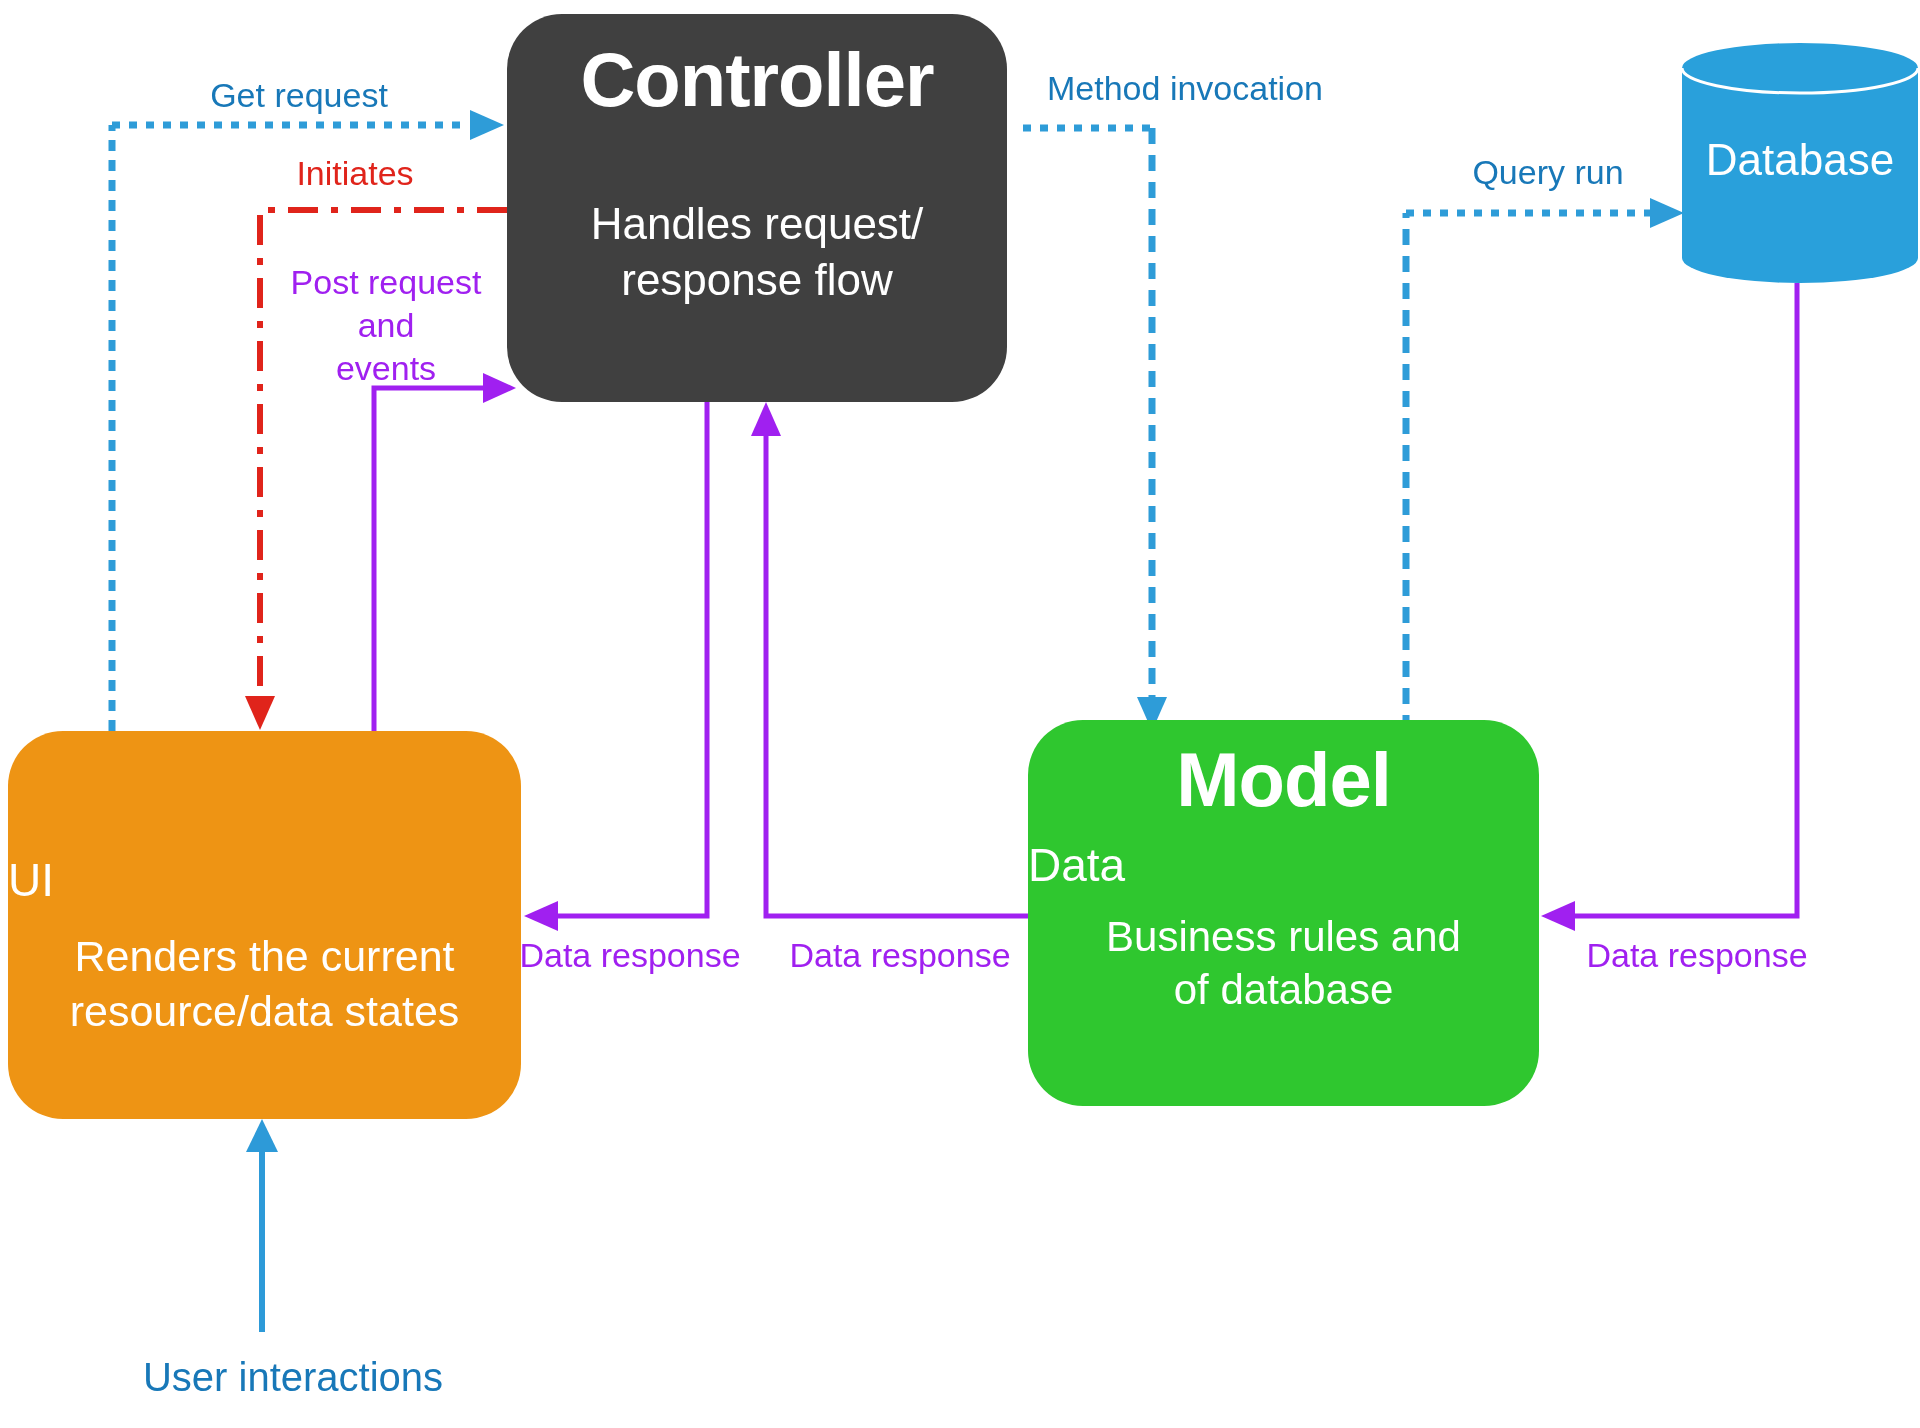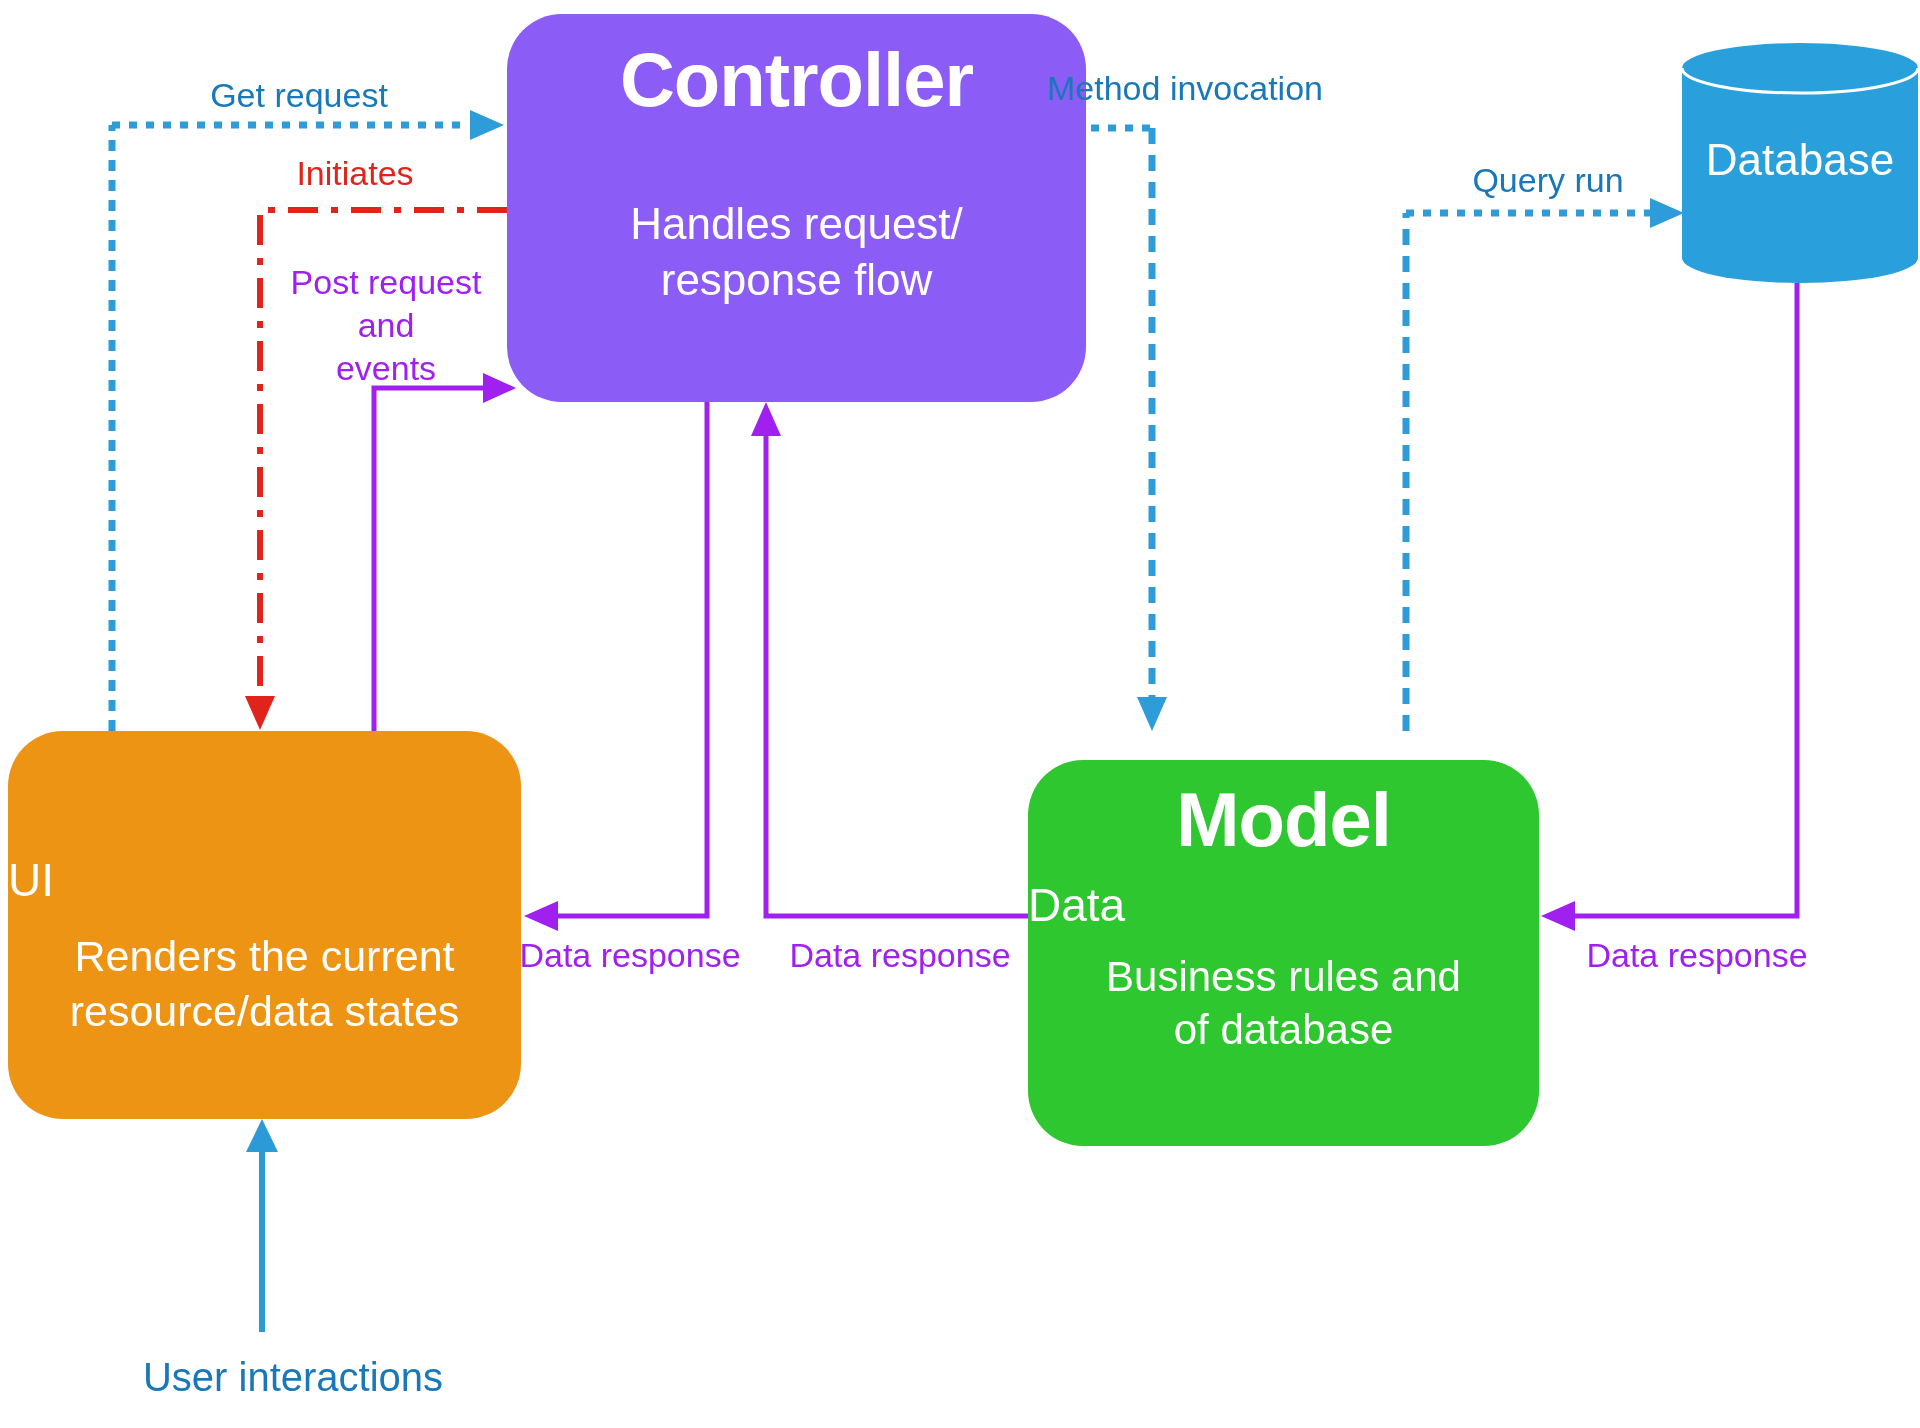--- a/index.html
+++ b/index.html
@@ -3,23 +3,23 @@
 <meta charset="utf-8">
 <style>
   html,body{margin:0;padding:0;background:#ffffff;}
   .canvas{
     position:relative;width:1920px;height:1428px;background:#ffffff;
     font-family:"Liberation Sans",sans-serif;overflow:hidden;
   }
   .layer{position:absolute;left:0;top:0;}
   
   .node{position:absolute;border-radius:55px;color:#ffffff;}
-  .node-controller{left:507px;top:14px;width:579px;height:388px;background:#8b5cf6;}
+  .node-controller{left:507px;top:14px;width:500px;height:388px;background:#404040;}
   .node-view{left:8px;top:731px;width:513px;height:388px;background:#EE9414;}
-  .node-model{left:1028px;top:760px;width:511px;height:386px;background:#2FC72F;}
+  .node-model{left:1028px;top:720px;width:511px;height:386px;background:#2FC72F;}
   .node-title{position:absolute;left:0;right:0;text-align:center;
     font-size:76px;font-weight:bold;letter-spacing:-1px;}
   .node-subtitle{position:absolute;left:0;right:0;text-align:left;font-size:46px;}
   .node-desc{position:absolute;left:0;right:0;text-align:center;
     font-size:43px;line-height:55px;}
   .node-controller .node-title{top:22px;}
   .node-controller .node-desc{top:182px;line-height:56px;font-size:44px;}
   .node-view .node-title{top:18px;}
   .node-view .node-subtitle{top:122px;}
   .node-view .node-desc{top:198px;}
@@ -29,21 +29,21 @@
   
   .edge-label{position:absolute;transform:translate(-50%,-50%);
     font-size:34px;white-space:nowrap;text-align:center;}
   .lbl-blue{color:#1878B8;}
   .lbl-red{color:#E0241B;}
   .lbl-purple{color:#A020F0;}
   .lbl-get{left:299px;top:95px;}
   .lbl-initiates{left:355px;top:173px;}
   .lbl-post{left:386px;top:325px;line-height:43px;}
   .lbl-method{left:1185px;top:88px;}
-  .lbl-query{left:1548px;top:180px;text-align:right;}
+  .lbl-query{left:1548px;top:172px;text-align:right;}
   .lbl-dr-view{left:630px;top:955px;}
   .lbl-dr-ctrl{left:900px;top:955px;}
   .lbl-dr-model{left:1697px;top:955px;}
   .lbl-user{left:293px;top:1377px;font-size:40px;}
   .lbl-database{left:1800px;top:160px;font-size:44px;color:#ffffff;}
 </style>
 </head>
 <body>
 
 <div class="canvas">

